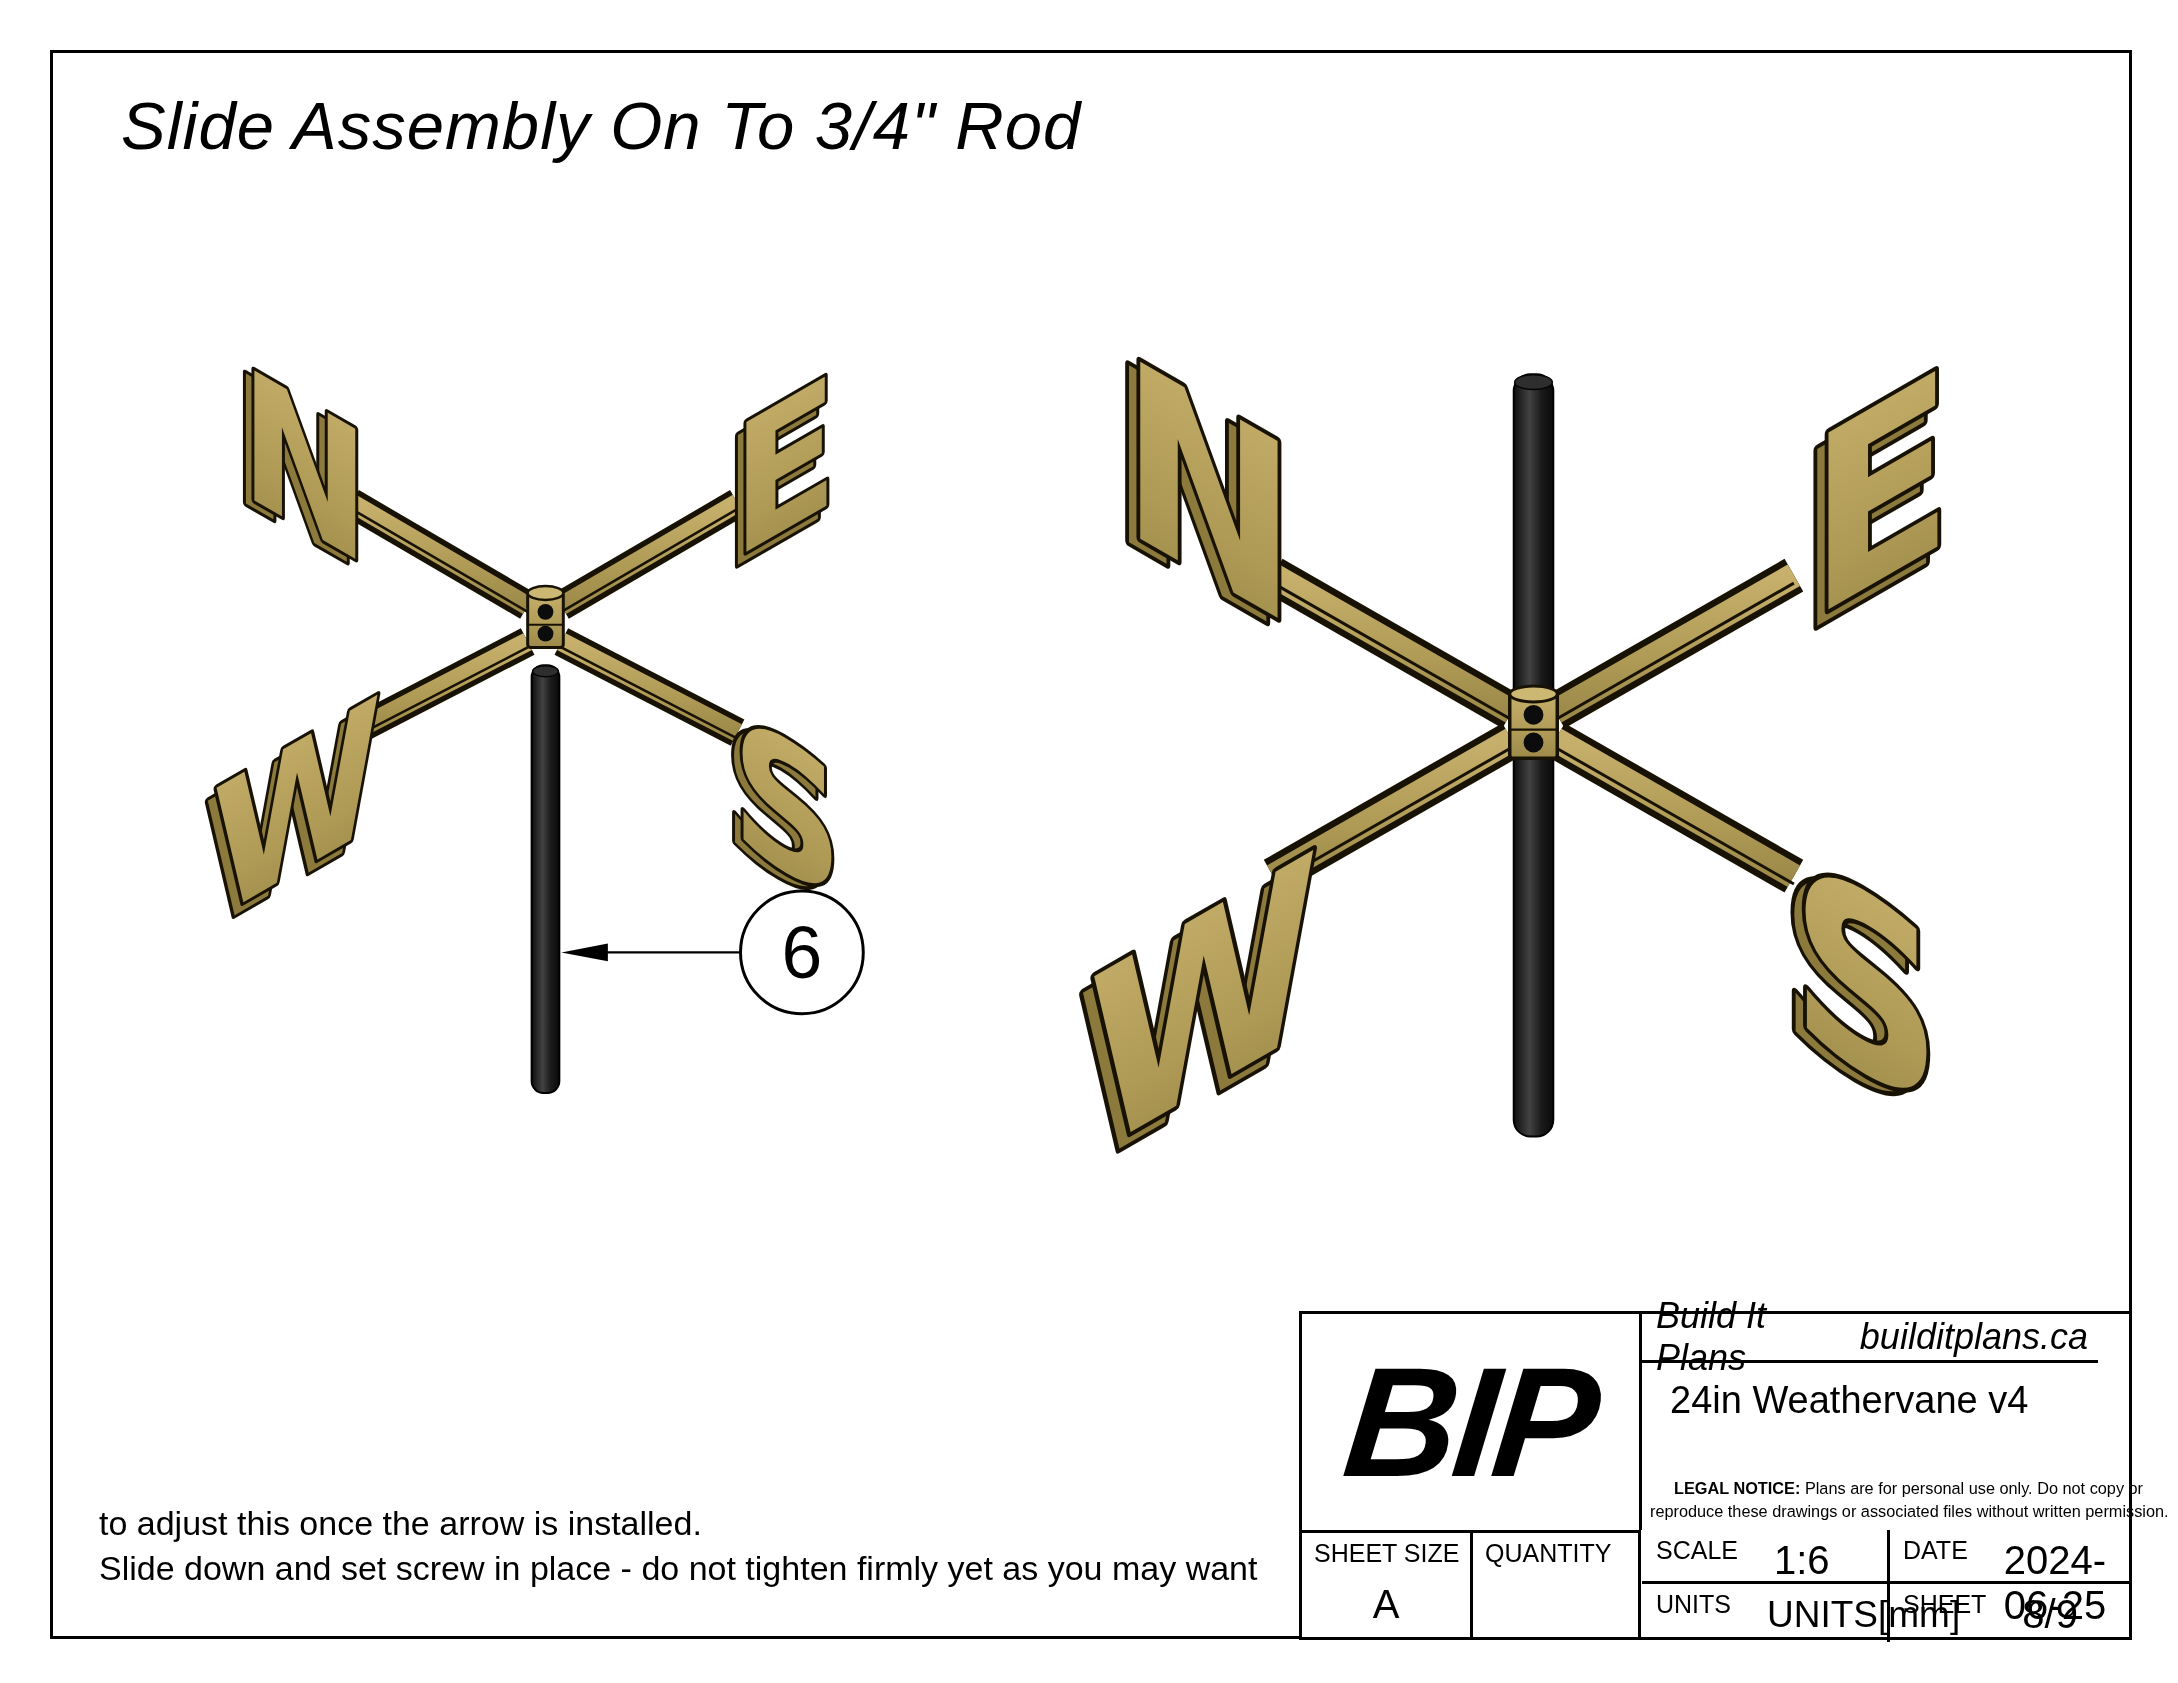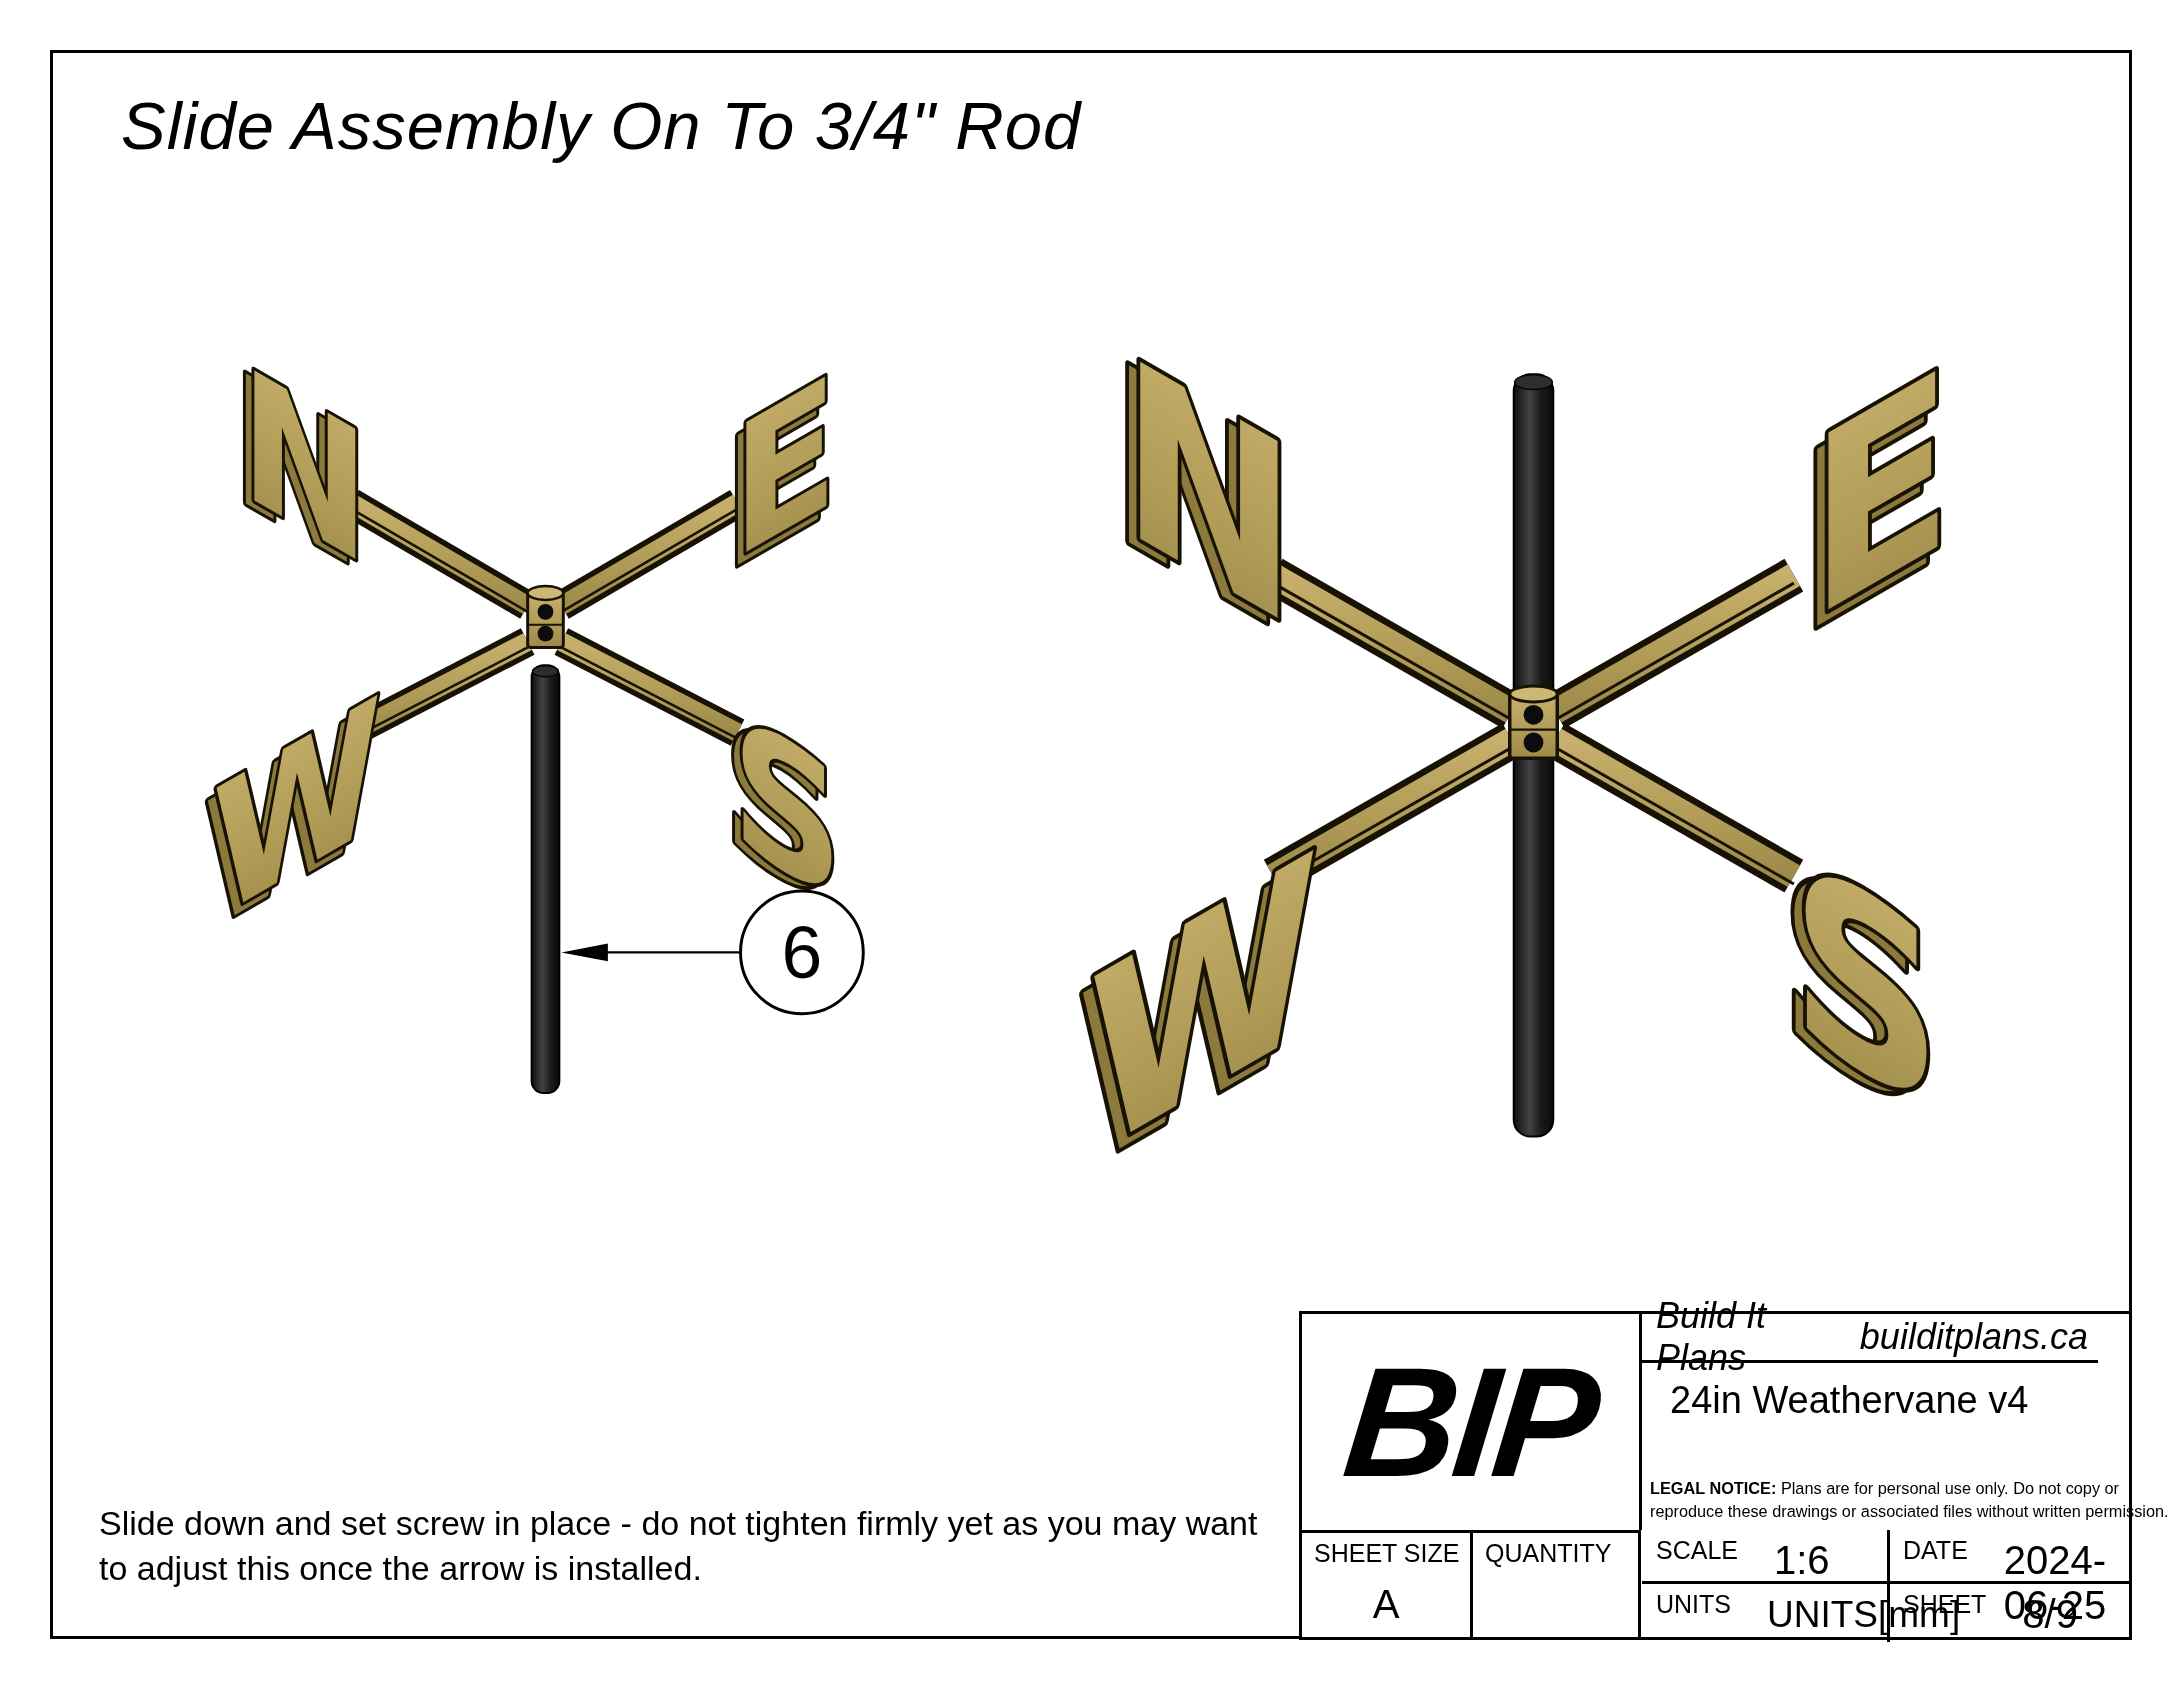--- a/index.html
+++ b/index.html
@@ -19,21 +19,21 @@
         display:flex;align-items:center;justify-content:center;}
   #tb-logo span{font-size:156px;font-weight:bold;font-style:italic;letter-spacing:-4px;
         transform:skewX(-6deg);}
   #tb-row1{left:340px;top:0;width:456px;height:49px;border-bottom:3px solid #000;
         display:flex;justify-content:flex-end;align-items:center;padding:0 10px 0 14px;}
   #tb-row1 .tb-company{font-size:36px;font-style:italic;}
   #tb-row1 .tb-site{font-size:36px;font-style:italic;}
   #tb-project-cell{left:340px;top:49px;width:490px;height:167px;}
   #tb-project{position:absolute;left:28px;top:16px;font-size:38px;}
   #tb-legal{position:absolute;left:8px;bottom:6px;font-size:16.3px;line-height:1.45;white-space:nowrap;}
-  #tb-legal b{font-weight:bold;}
+  #tb-legal b{font-weight:bold;margin-left:24px;}
   #tb-sheetsize{left:0;top:216px;width:171px;height:110px;border-top:3px solid #000;border-right:3px solid #000;}
   #tb-quantity{left:171px;top:216px;width:168px;height:110px;border-top:3px solid #000;border-right:3px solid #000;}
   .tb-label{font-size:25px;padding:6px 0 0 12px;}
   .tb-bigvalue{font-size:40px;text-align:center;margin-top:14px;}
   #tb-scale{left:340px;top:216px;width:248px;height:54px;border-bottom:3px solid #000;border-right:3px solid #000;display:flex;}
   #tb-date{left:587px;top:216px;width:243px;height:54px;border-bottom:3px solid #000;display:flex;}
   #tb-units{left:340px;top:270px;width:248px;height:58px;border-right:3px solid #000;display:flex;}
   #tb-sheet{left:587px;top:270px;width:243px;height:69px;display:flex;}
   .tb-inline-label{font-size:25px;padding:6px 0 0 14px;}
   .tb-inline-value{flex:1;text-align:left;font-size:40px;padding-top:8px;margin-left:36px;}
@@ -164,22 +164,22 @@
         <rect x="1525" y="700" width="48" height="66" rx="3" fill="url(#brassGrad)" stroke="#171204" stroke-width="3.5"></rect>
         <ellipse cx="1549" cy="701" rx="24" ry="8" fill="#cdb873" stroke="#171204" stroke-width="3"></ellipse>
         <line x1="1525" y1="737" x2="1573" y2="737" stroke="#171204" stroke-width="2.5"></line>
         <circle cx="1549" cy="722" r="10" fill="#0c0c0c"></circle>
         <circle cx="1549" cy="750" r="10" fill="#0c0c0c"></circle>
       </g>
     </g>
   </svg>
 
   <div id="instruction">
+    <div>to adjust this once the arrow is installed.</div>
     <div>Slide down and set screw in place - do not tighten firmly yet as you may want</div>
-    <div>to adjust this once the arrow is installed.</div>
   </div>
 
   <div id="title-block">
     <div id="tb-logo" class="tb-cell">
       <span>BIP</span>
     </div>
 
     <div id="tb-row1" class="tb-cell">
       <span class="tb-company">Build It Plans</span>
       <span class="tb-site">builditplans.ca</span>

